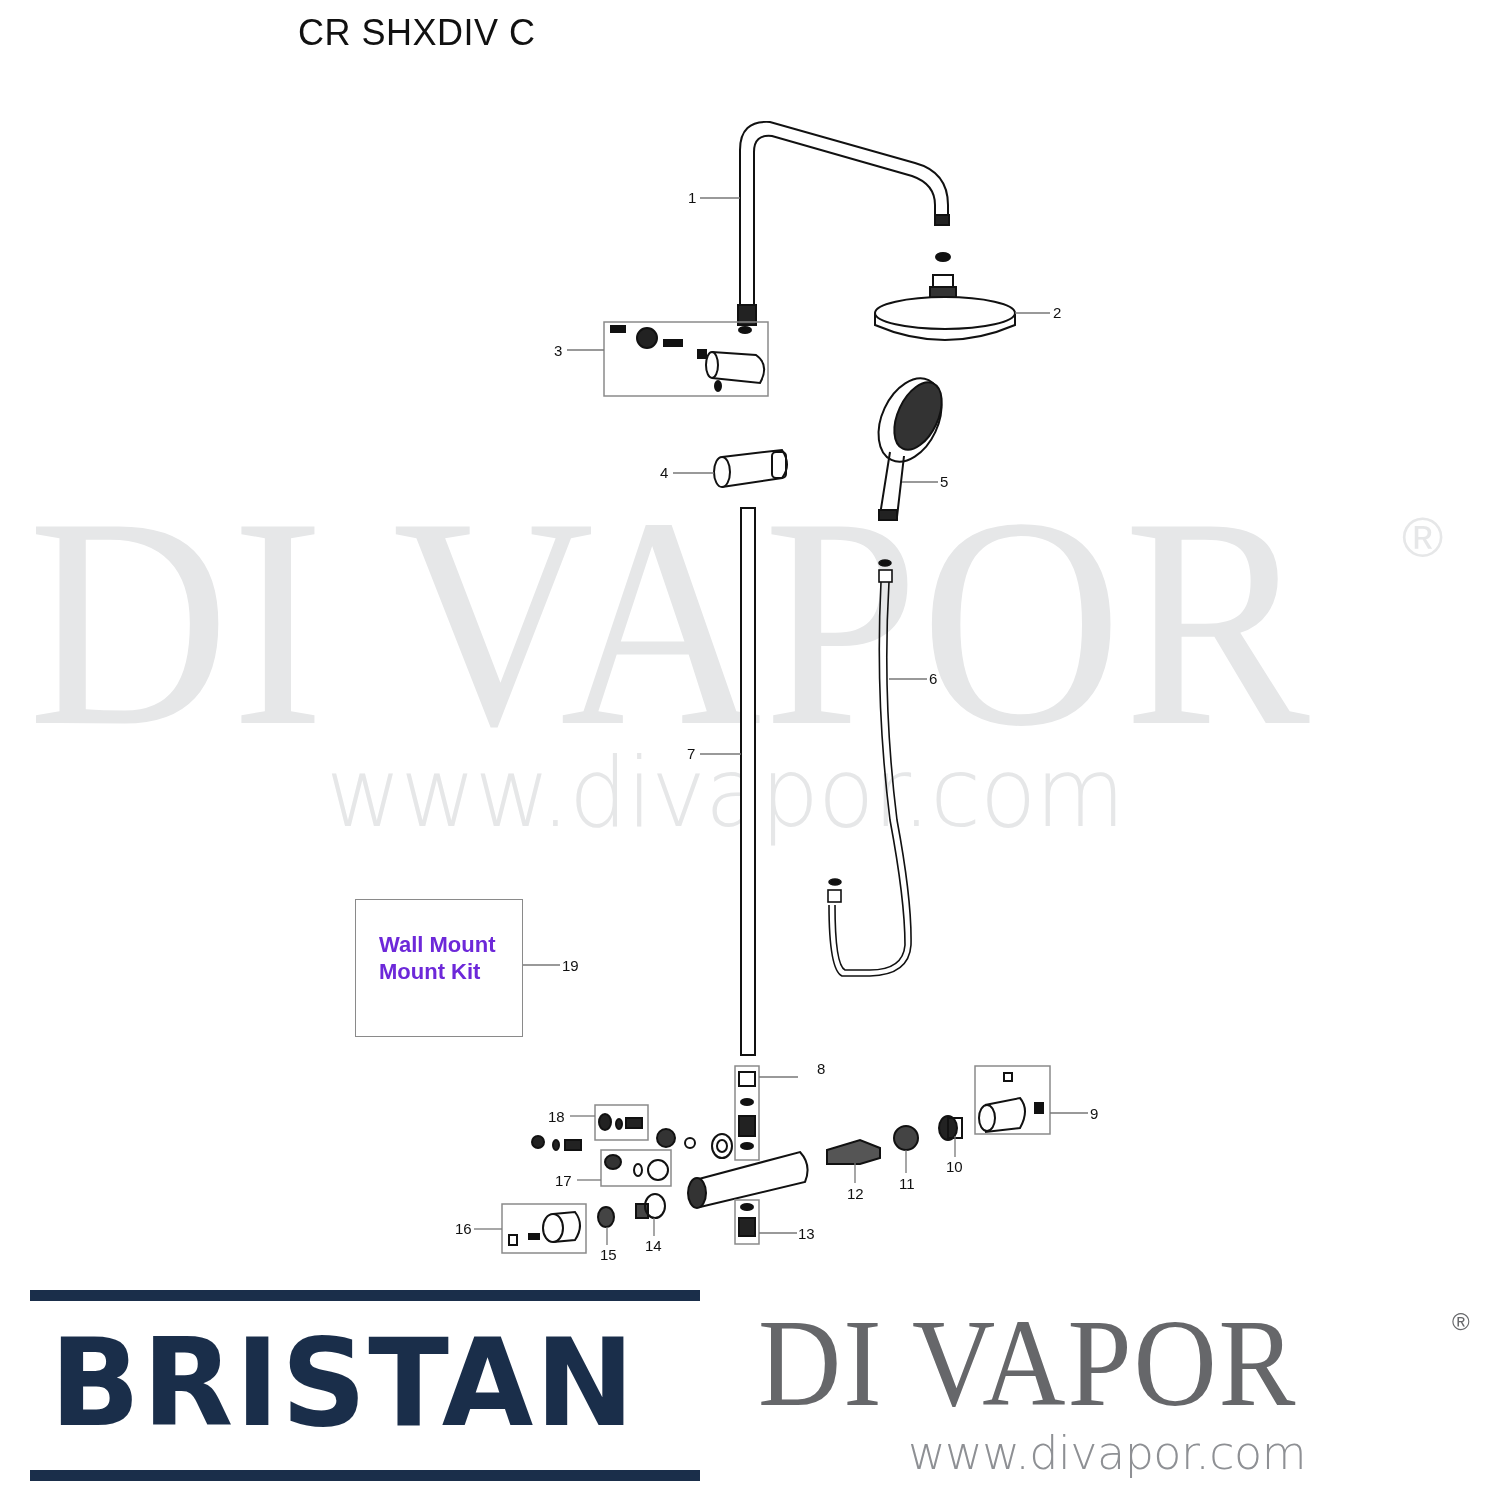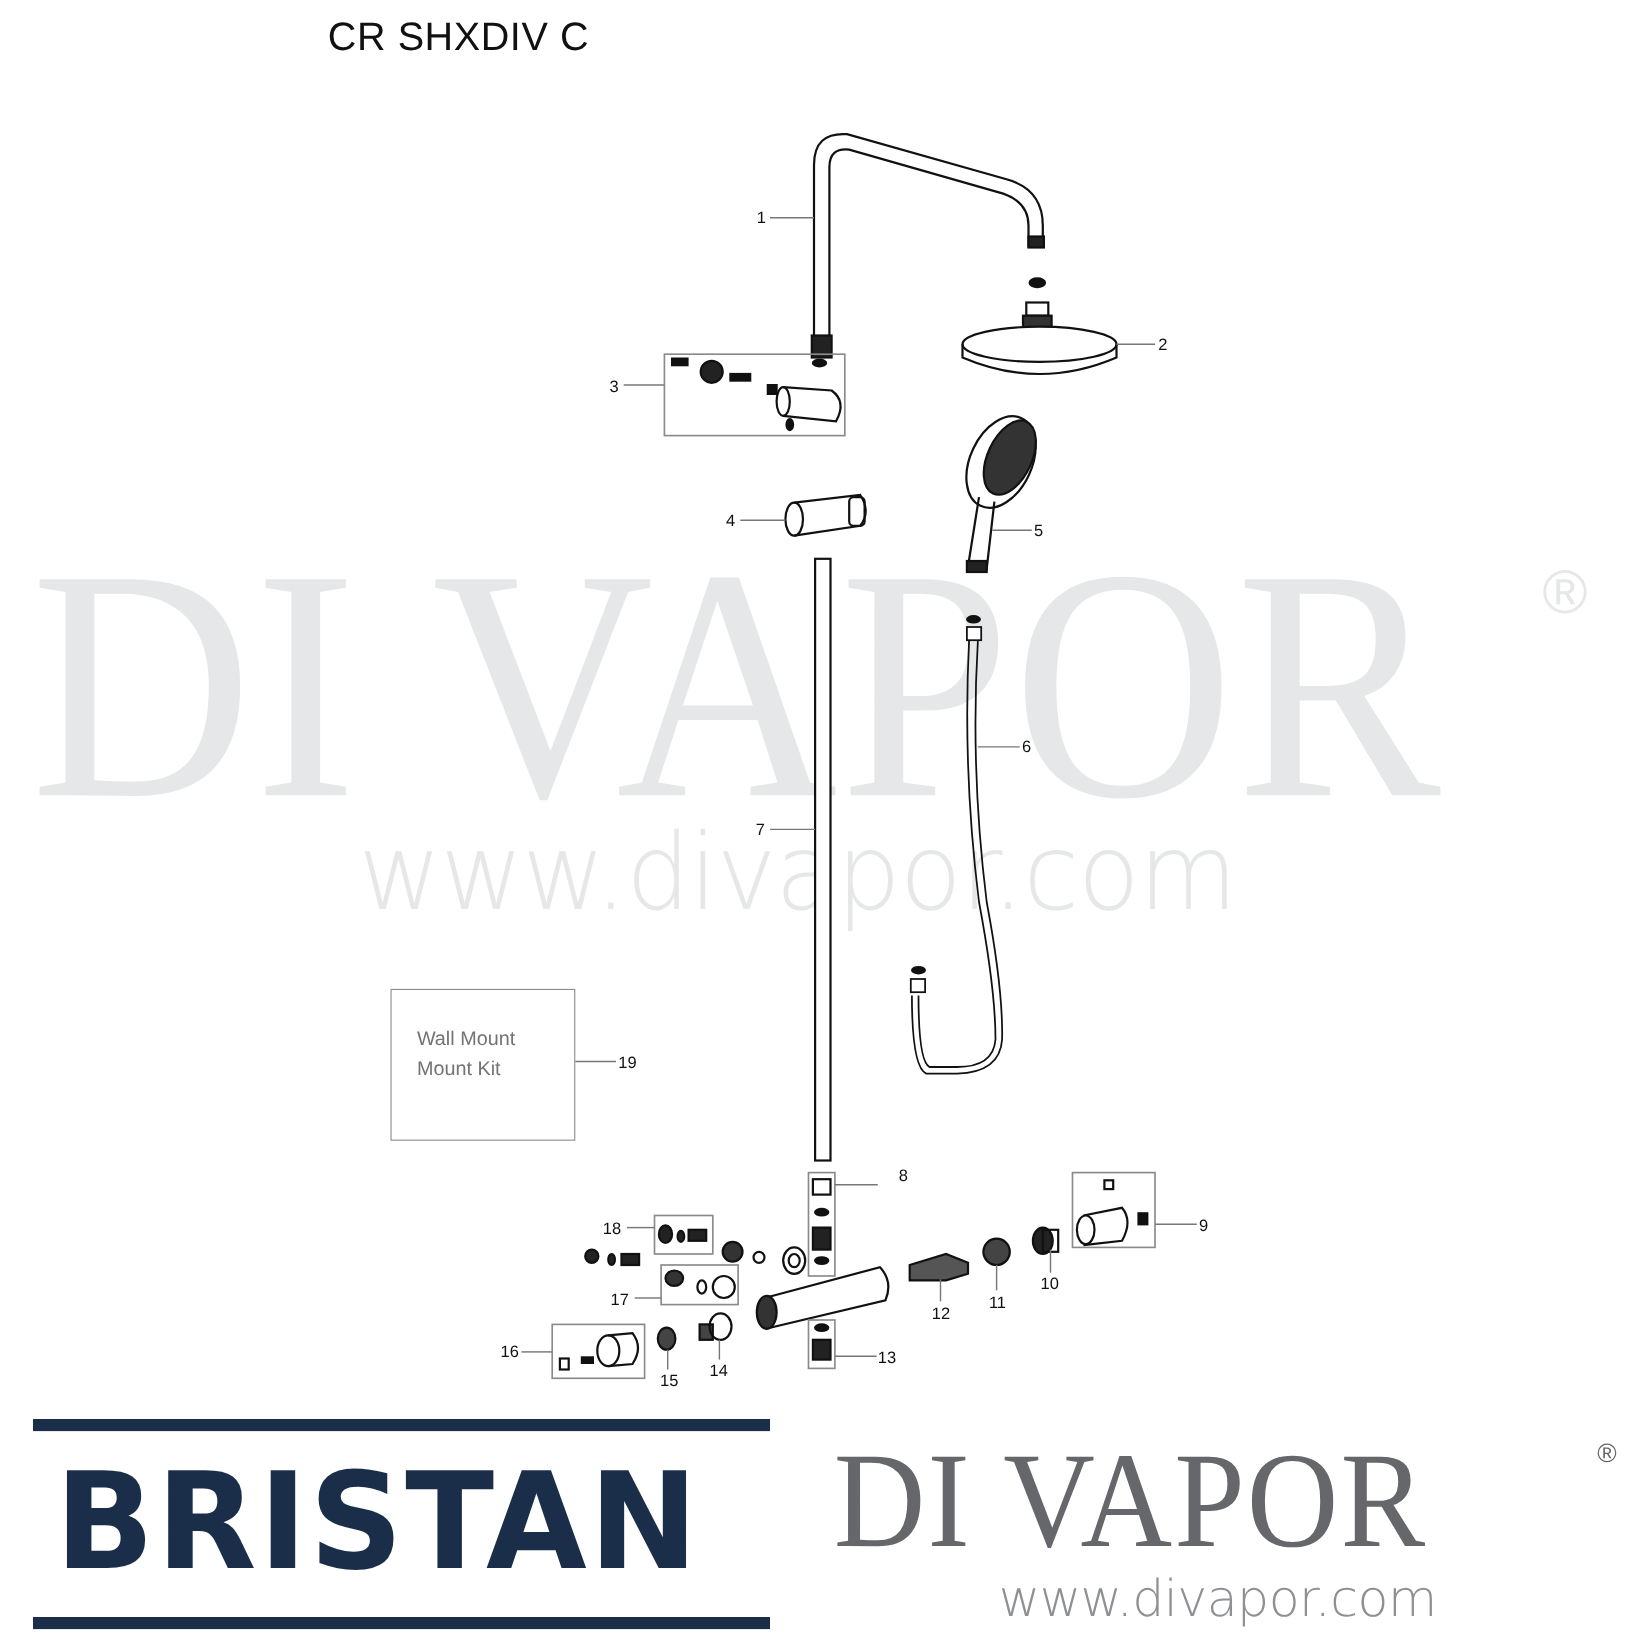--- a/index.html
+++ b/index.html
@@ -5,21 +5,21 @@
   html, body { margin:0; padding:0; background:#ffffff; }
   body { width:1500px; height:1500px; position:relative; overflow:hidden; font-family:"Liberation Sans", sans-serif; }
   .abs { position:absolute; }
   .title { left:298px; top:12px; font-size:36px; color:#111; letter-spacing:0.5px;text-align:center; }
   .wm-big { left:28px; top:472px; font-family:"Liberation Serif", serif; font-size:300px; color:#e6e7e8; line-height:1; letter-spacing:2px; white-space:nowrap; transform:scaleX(0.93); transform-origin:left top; }
   .wm-reg { left:1402px; top:505px; font-family:"Liberation Sans", sans-serif; font-size:56px; color:#e6e7e8; }
   .wm-url { left:326px; top:745px; font-family:"DejaVu Sans", sans-serif; font-weight:200; font-size:96px; color:#e6e7e8; line-height:1; letter-spacing:-1px; transform:scaleX(0.96); transform-origin:left top; }
   svg.diagram { position:absolute; left:0; top:0; }
   .callout { font-family:"Liberation Sans", sans-serif; font-size:15px; fill:#111; }
   .kit-box { left:355px; top:899px; width:168px; height:138px; border:1.5px solid #8a8a8a; box-sizing:border-box; }
-  .kit-text { left:379px; top:931px; font-size:18px; color:#737373; line-height:27px; }
+  .kit-text { left:379px; top:931px; font-size:22px; color:#6d28d9; line-height:27px;font-weight:bold; }
   .bristan-bar { left:30px; width:670px; height:11px; background:#1a2e4a; }
   .bristan-text { left:50px; top:1322px; font-family:"DejaVu Sans", sans-serif; font-weight:bold; font-size:122px; color:#1a2e4a; line-height:1; letter-spacing:2px; transform:scaleX(0.97); transform-origin:left top; }
   .dv-logo { left:758px; top:1302px; font-family:"Liberation Serif", serif; font-size:124px; color:#66676a; line-height:1; letter-spacing:2px; white-space:nowrap; transform:scaleX(0.93); transform-origin:left top; }
   .dv-reg { left:1452px; top:1308px; font-size:24px; color:#66676a; }
   .dv-url { left:908px; top:1430px; font-family:"DejaVu Sans", sans-serif; font-weight:200; font-size:46px; color:#8e9094; line-height:1; letter-spacing:-0.5px; }
 </style>
 </head>
 <body>
 
 <div class="abs wm-big">DI VAPOR</div>

